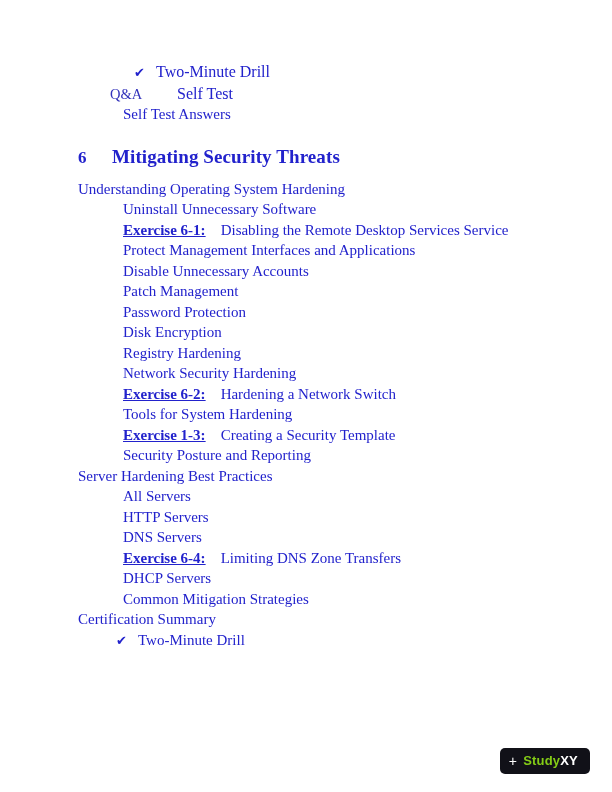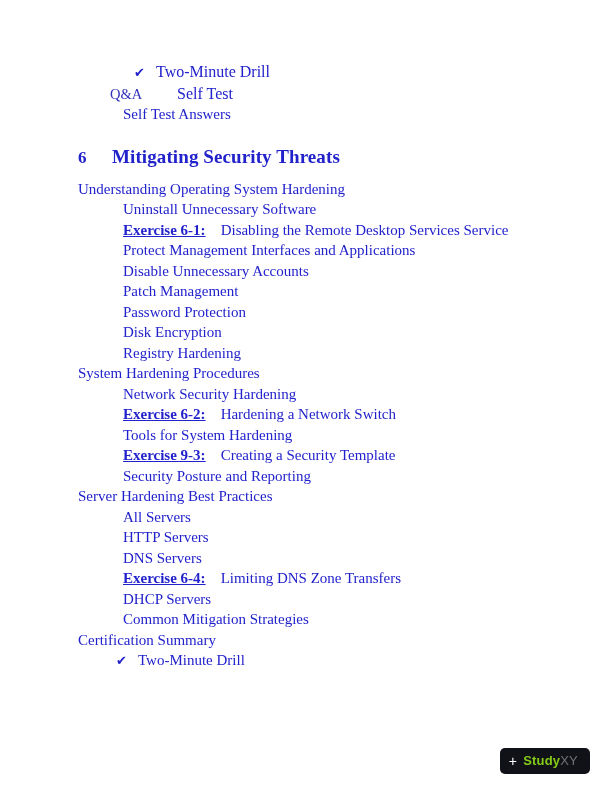--- a/index.html
+++ b/index.html
@@ -109,22 +109,22 @@
     font-size: 14px;
     line-height: 1;
     color: #ffffff;
     font-weight: 400;
   }
   .badge .study {
     font-weight: bold;
     color: #84cc16;
   }
   .badge .xy {
-    font-weight: normal;
-    color: #737373;
+    font-weight: bold;
+    color: #ffffff;
   }
 </style>
 </head>
 <body>
 
 <div class="page">
 
   <div class="toc">
 
     <div class="row chk-row">
@@ -168,35 +168,32 @@
     <div class="row lvl2">
       <span>Password Protection</span>
     </div>
     <div class="row lvl2">
       <span>Disk Encryption</span>
     </div>
     <div class="row lvl2">
       <span>Registry Hardening</span>
     </div>
 
-    <div class="row lvl1">
-      <span>System Hardening Procedures</span>
-    </div>
     <div class="row lvl2">
       <span>Network Security Hardening</span>
     </div>
     <div class="row lvl2">
       <span class="ex-label">Exercise 6-2:</span>
       <span>Hardening a Network Switch</span>
     </div>
     <div class="row lvl2">
       <span>Tools for System Hardening</span>
     </div>
     <div class="row lvl2">
-      <span class="ex-label">Exercise 9-3:</span>
+      <span class="ex-label">Exercise 1-3:</span>
       <span>Creating a Security Template</span>
     </div>
     <div class="row lvl2">
       <span>Security Posture and Reporting</span>
     </div>
 
     <div class="row lvl1">
       <span>Server Hardening Best Practices</span>
     </div>
     <div class="row lvl2">

